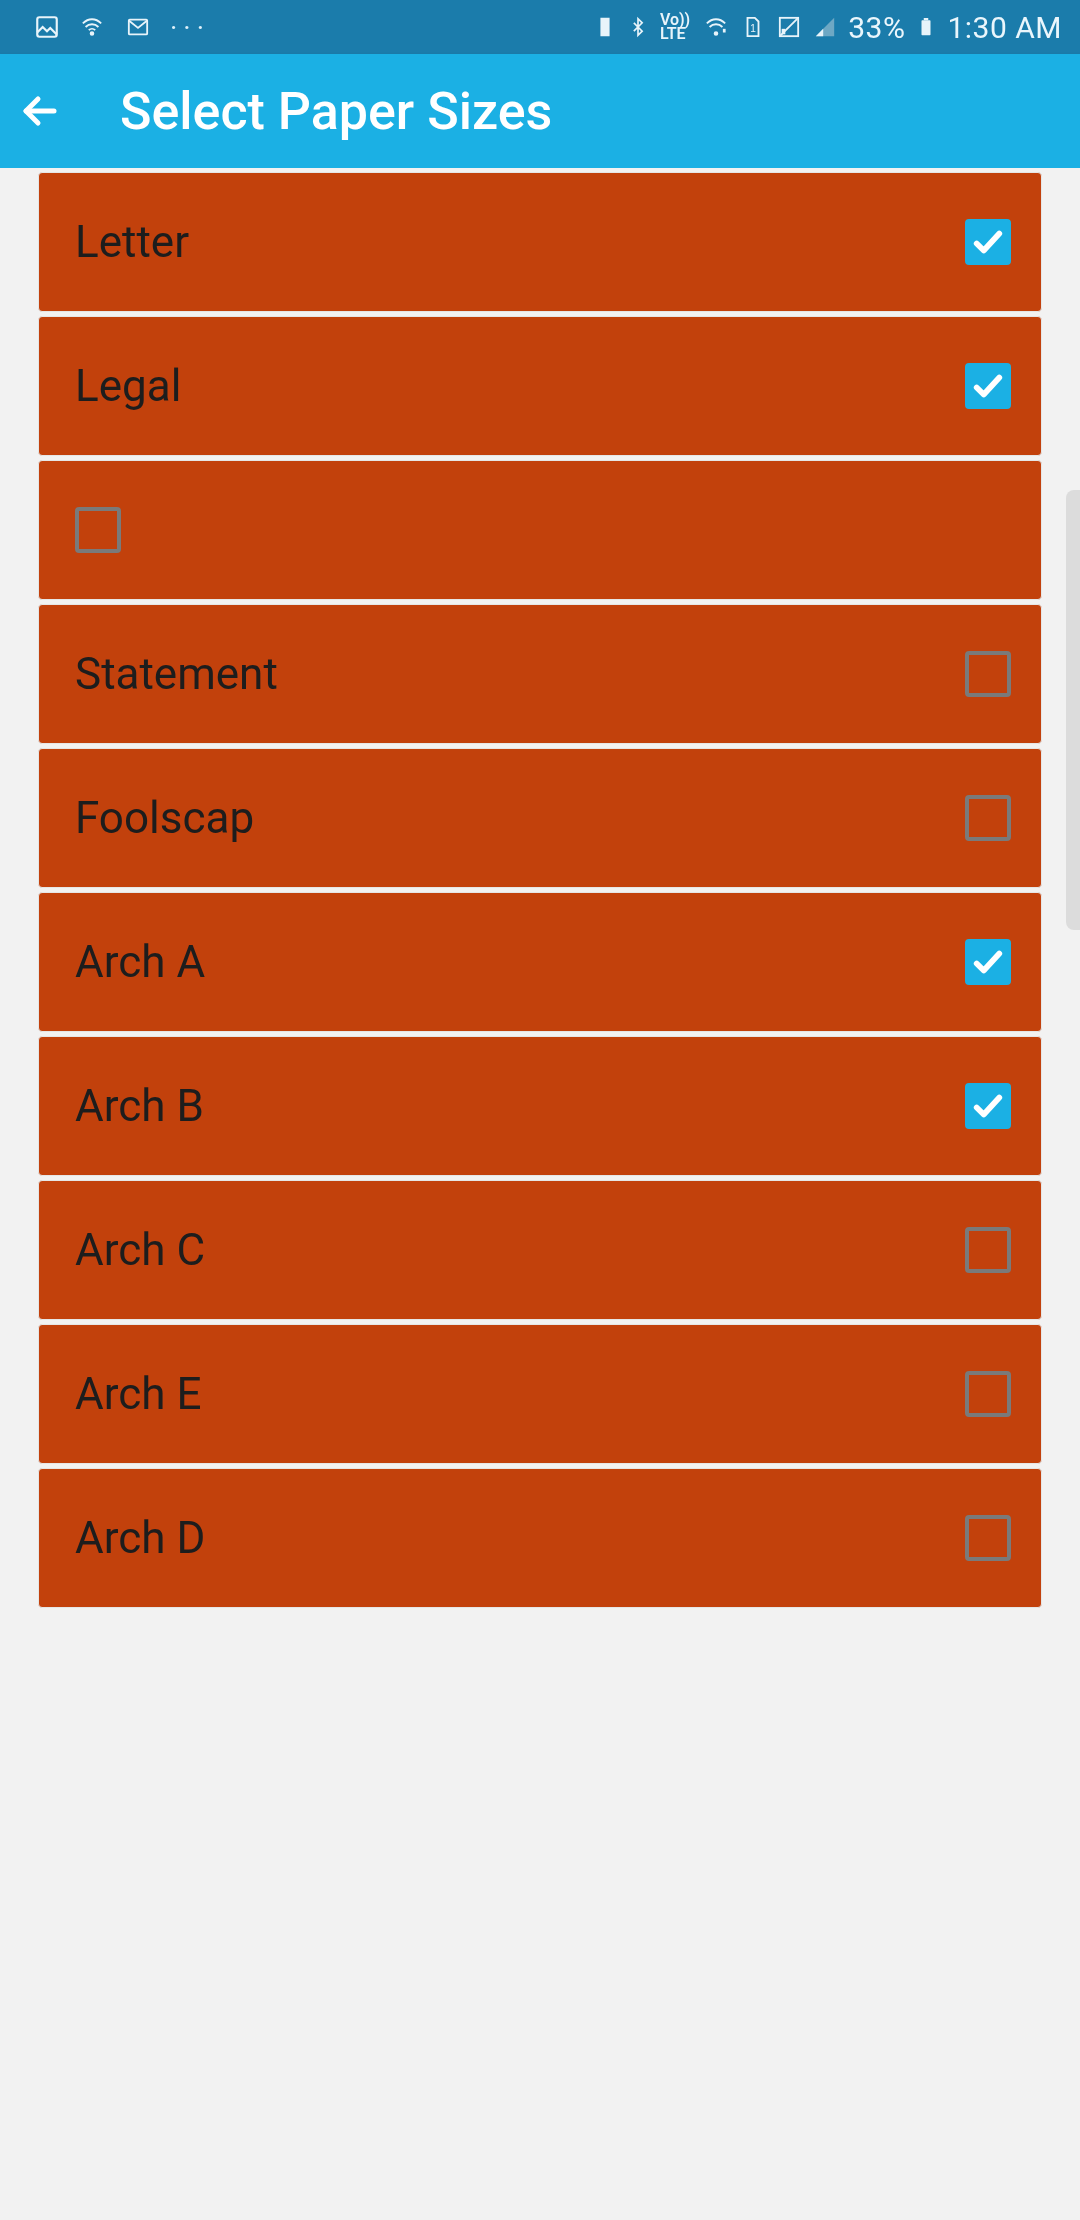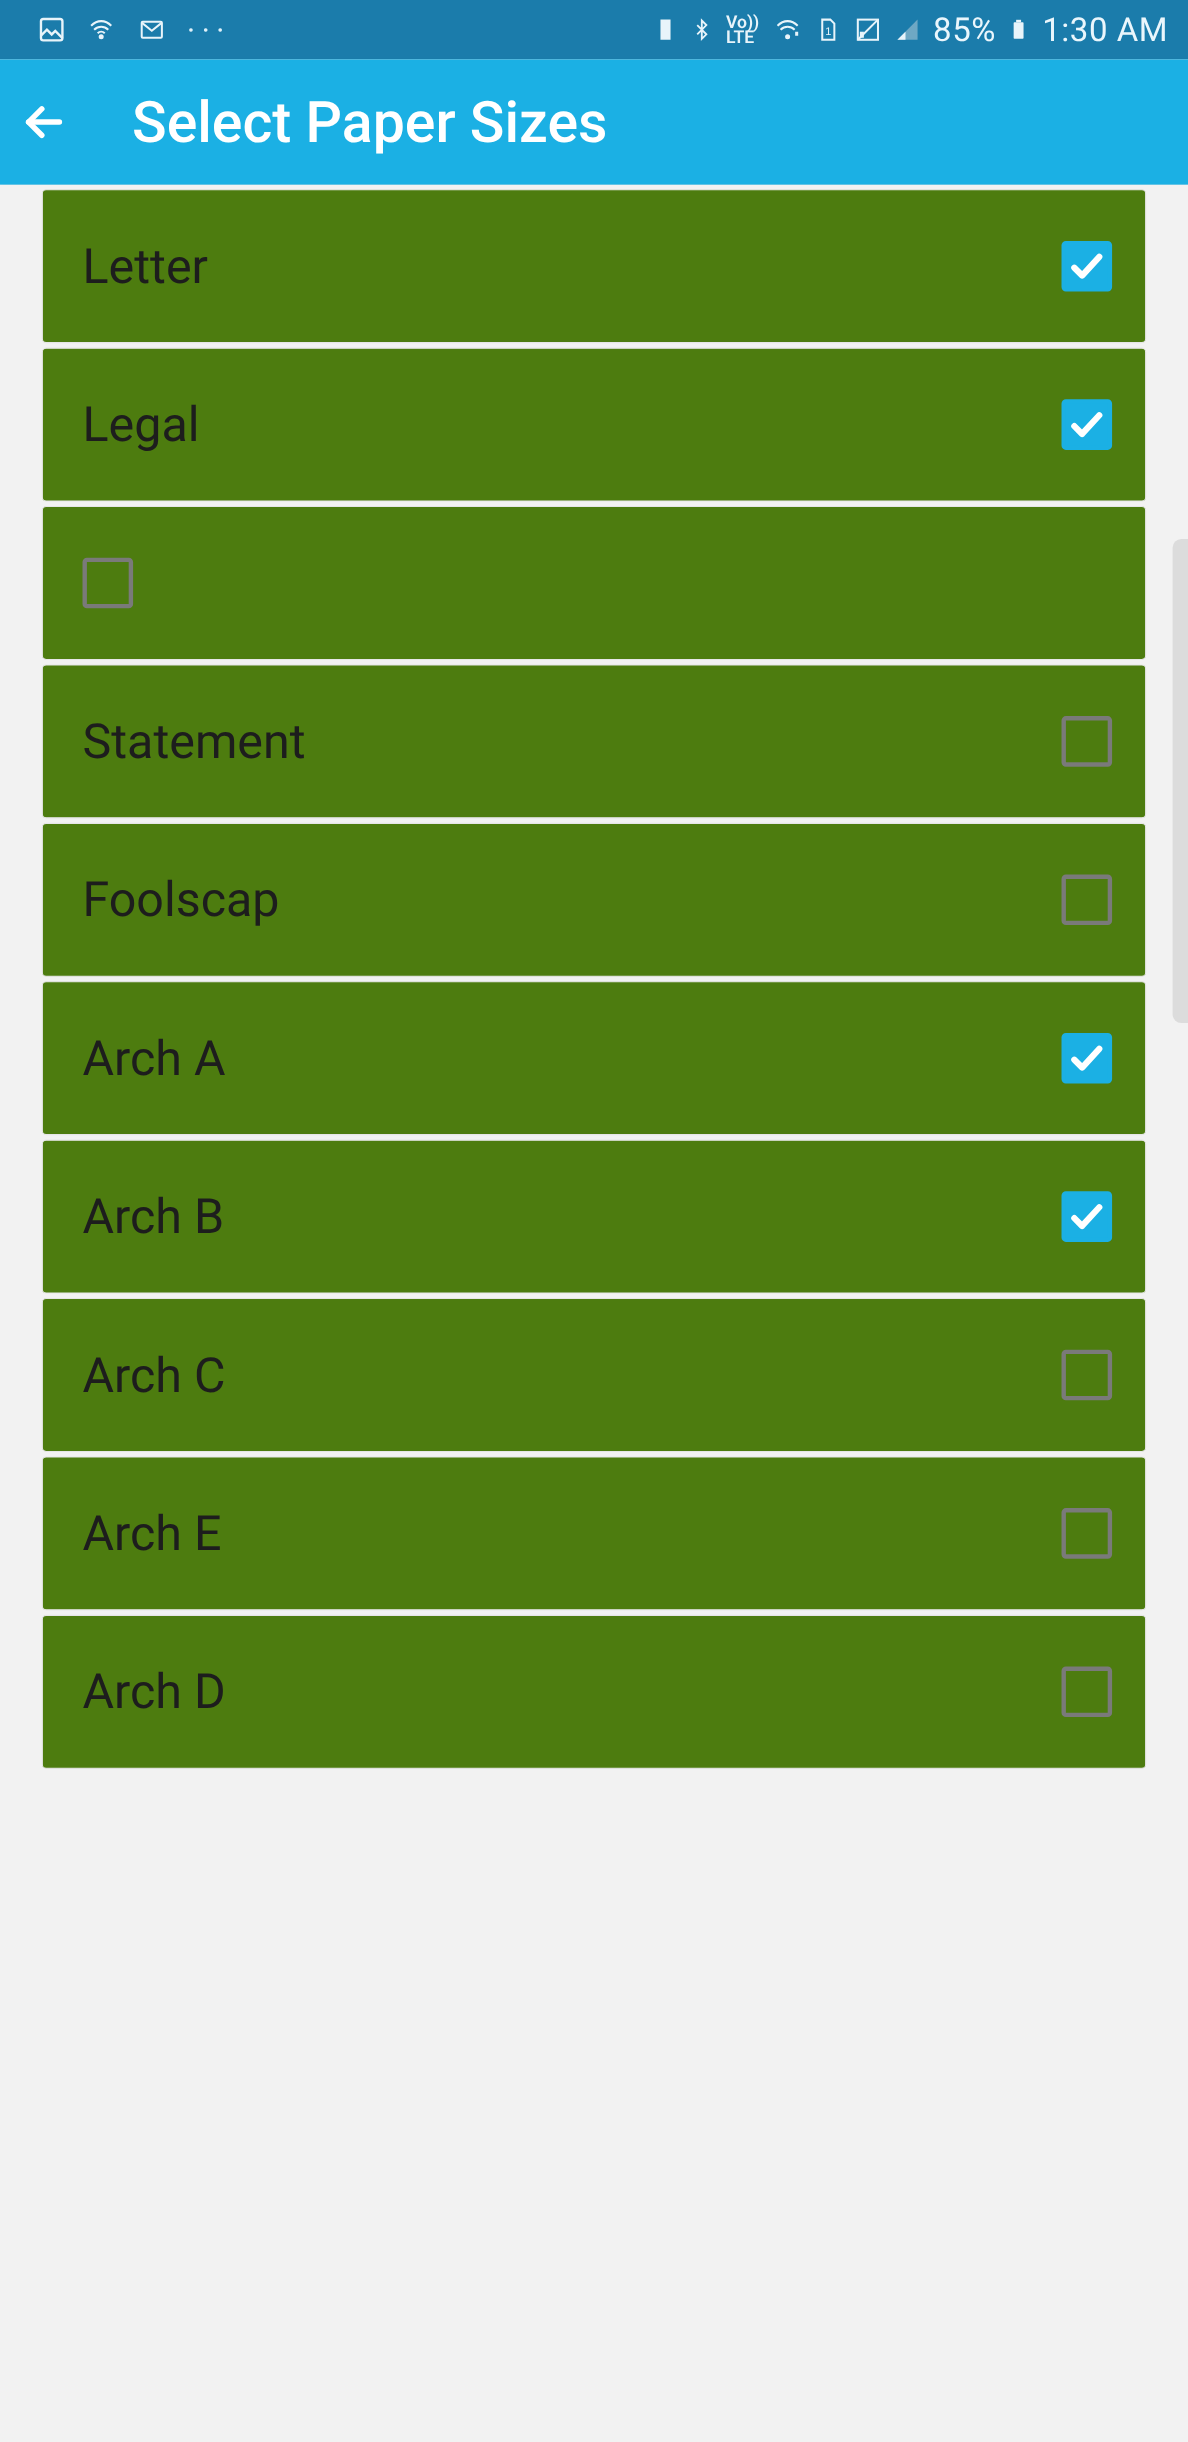--- a/index.html
+++ b/index.html
@@ -15,21 +15,21 @@
     .dots { letter-spacing: 6px; font-size: 28px; color: #dff1fa; }
     .lte-box { display:flex; flex-direction:column; line-height:.9; font-size:16px; font-weight:600; }
 
     
     .app-bar { height: 114px; background: #1bb0e4; display: flex; align-items: center; box-shadow: 0 2px 4px rgba(0,0,0,.15); }
     .back-btn { width: 80px; height: 80px; display:flex; align-items:center; justify-content:center; color:#fff; }
     .title { color: #fff; font-size: 52px; font-weight: 500; margin-left: 40px; }
 
     
     .list { flex: 1; padding: 4px 38px 0 38px; overflow: hidden; background:#f2f2f2; }
-    .row { height: 140px; background: #4d7c0f; border: 1px solid #e6e6e6; border-radius: 4px; margin-top: 4px; display: flex; align-items: center; justify-content: space-between; padding: 0 30px 0 36px; }
+    .row { height: 140px; background: #c2410c; border: 1px solid #e6e6e6; border-radius: 4px; margin-top: 4px; display: flex; align-items: center; justify-content: space-between; padding: 0 30px 0 36px; }
     .row:first-child { margin-top: 0; }
     .row-label { font-size: 44px; color: #1d1d1d; }
     .cbx { width: 46px; height: 46px; border: 4px solid #7a7a7a; border-radius: 4px; display:flex; align-items:center; justify-content:center; }
     .cbx.checked { background: #1bb0e4; border-color: #1bb0e4; }
     .cbx.checked svg { display:block; }
     .cbx svg { display:none; }
 
     
     .scroll-indicator { position:absolute; right:0; top:490px; width:14px; height:440px; background:#dcdcdc; border-radius:8px 0 0 8px; }
     .screen { position:relative; }
@@ -97,21 +97,21 @@
             <path d="M2 22L22 2"></path>
             <rect x="4" y="14" width="4" height="6" fill="#e8f4fa" stroke="none"></rect>
           </svg>
       </span>
       <span class="ic">
         <svg width="22" height="22" viewBox="0 0 24 24">
             <path d="M2 22L22 2v20H2z" fill="#6ea8c4"></path>
             <path d="M2 22L10 14v8H2z" fill="#e8f4fa"></path>
           </svg>
       </span>
-      <span class="txt">85%</span>
+      <span class="txt">33%</span>
       <span class="ic">
         <svg width="18" height="28" viewBox="0 0 24 24" fill="#e8f4fa">
             <rect x="6" y="3" width="12" height="20" rx="1"></rect>
             <rect x="9" y="0" width="6" height="3"></rect>
           </svg>
       </span>
       <span class="txt">1:30 AM</span>
     </div>
   </div>
 

